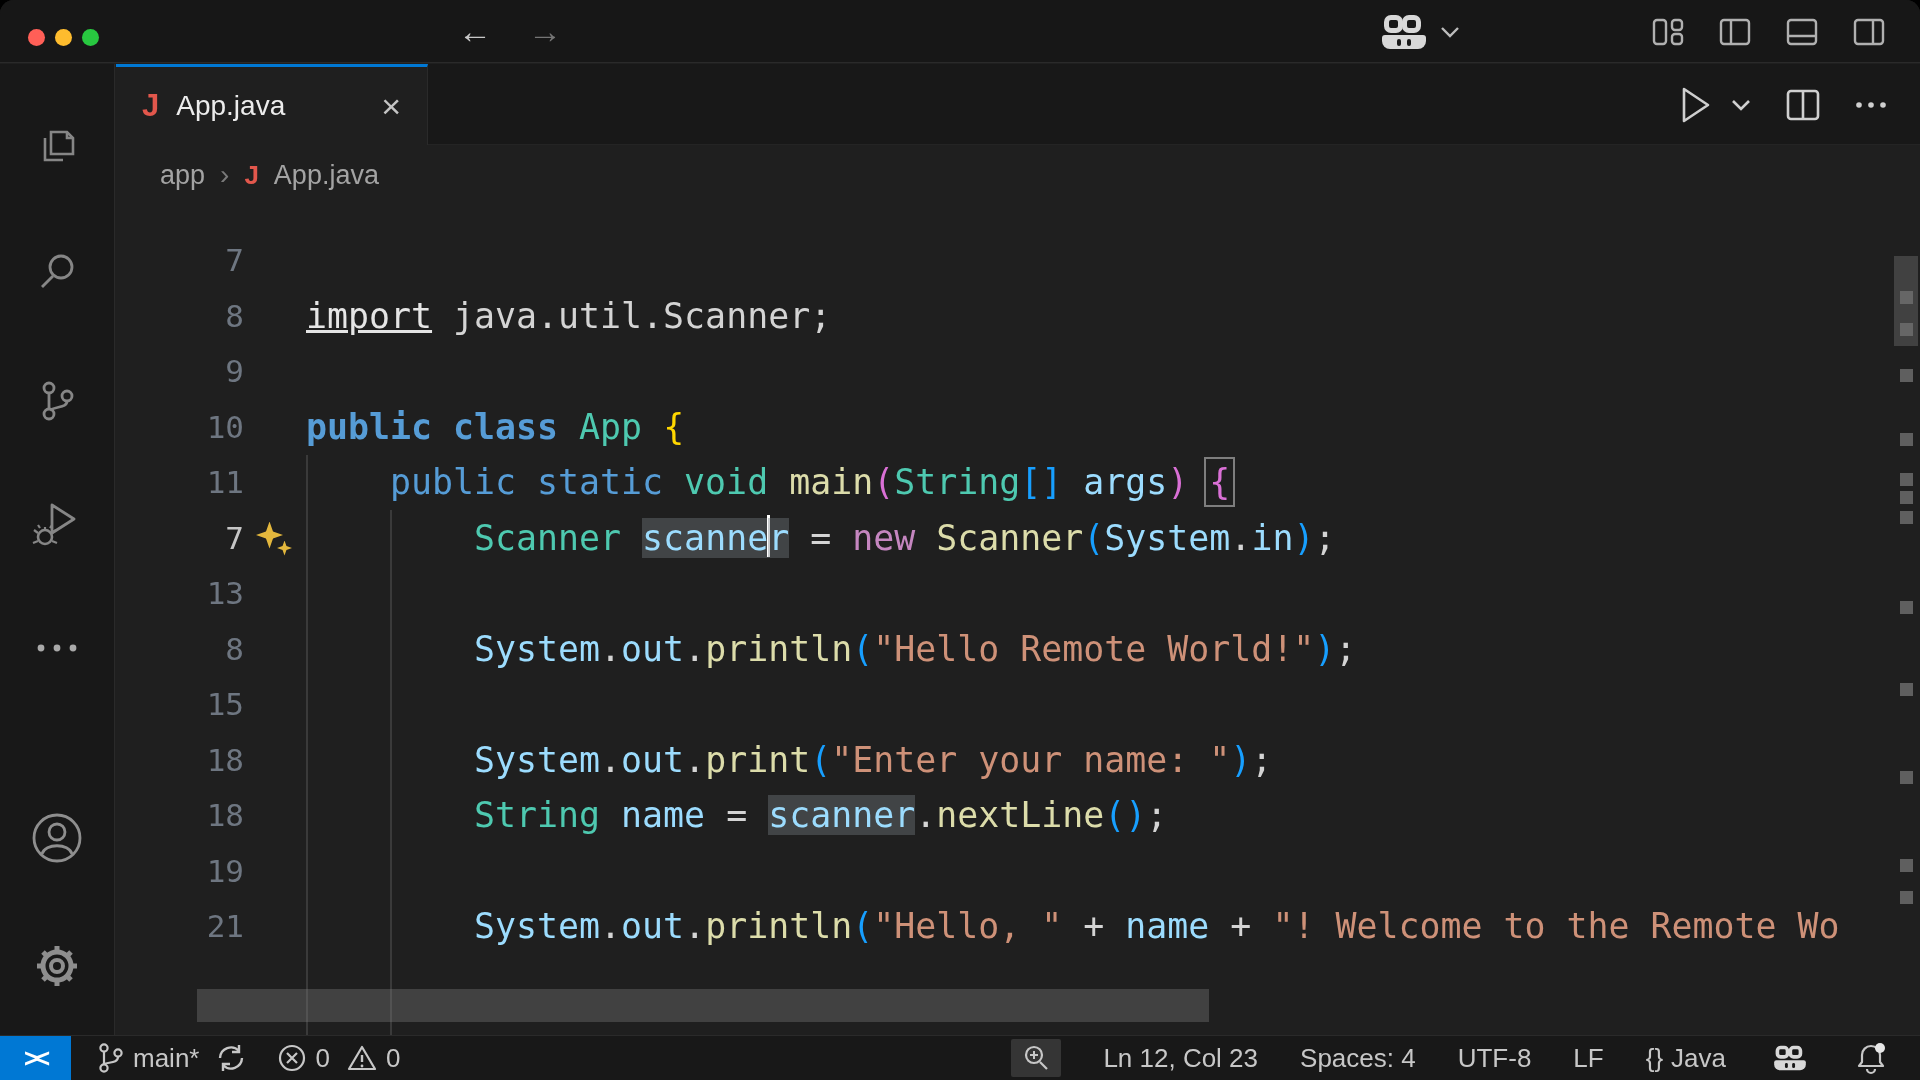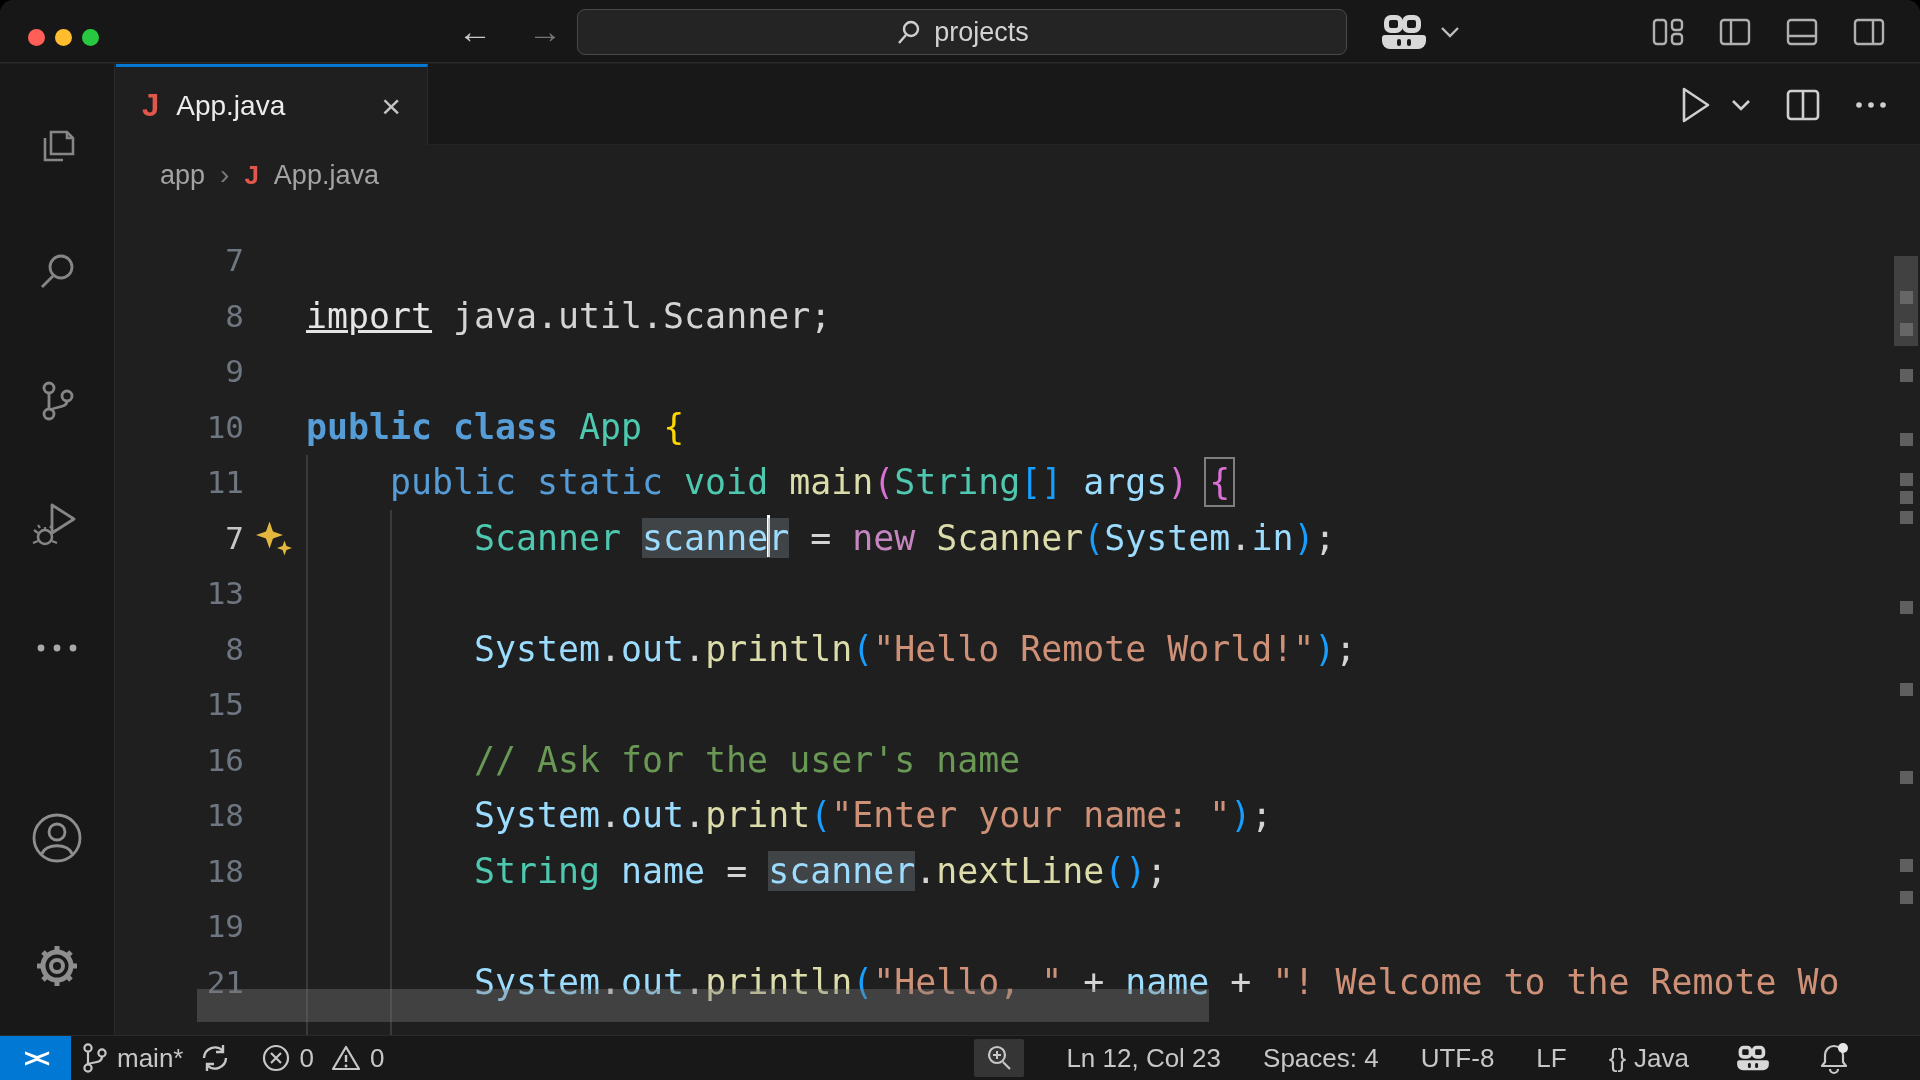--- a/index.html
+++ b/index.html
@@ -74,47 +74,40 @@
              background:rgba(121,121,121,0.38); }
   .ovmark { position:absolute; right:7px; width:13px; height:13px; background:#6f6f6f; opacity:.8; }
 
   
   .statusbar { position:absolute; left:0; right:0; bottom:0; height:45px; background:#181818;
                border-top:1px solid #2a2a2a; display:flex; align-items:center; color:#c7c7c7;
                font-size:26px; }
   .remote { width:71px; height:44px; background:#0078d4; color:#fff; display:flex;
             align-items:center; justify-content:center; font-size:25px; font-weight:bold;
             letter-spacing:-3px; }
-  .sb-left { display:flex; align-items:center; gap:16px; padding-left:8px; }
+  .sb-left { display:flex; align-items:center; gap:16px; padding-left:24px; }
   .sb-item { display:flex; align-items:center; gap:8px; }
-  .sb-right { margin-left:auto; display:flex; align-items:center; gap:42px; padding-right:69px; }
+  .sb-right { margin-left:auto; display:flex; align-items:center; gap:42px; padding-right:32px; }
   .zoombg { background:#353535; padding:4px 10px; border-radius:2px; display:flex; align-items:center; }
   .sb-copilot { transform:scale(0.72); transform-origin:center; }
   svg.icon { display:block; }
 </style>
 </head>
 <body>
 
 <div class="window">
 
   <div class="titlebar">
     <div class="traffic">
       <span class="light red"></span>
       <span class="light yellow"></span>
       <span class="light green"></span>
     </div>
     <span class="nav-arrow back">←</span>
     <span class="nav-arrow fwd">→</span>
-    <div class="searchbox">
-      <svg class="icon" width="27" height="27" viewBox="0 0 27 27">
-        <circle cx="16" cy="10" r="7" fill="none" stroke="#cfcfcf" stroke-width="2.4"></circle>
-        <line x1="11" y1="16" x2="4" y2="24" stroke="#cfcfcf" stroke-width="2.4"></line>
-      </svg>
-      <span>projects</span>
-    </div>
     <div class="tb-copilot">
       <span class="copilot">
         <span class="cp-eyes">
             <span class="cp-eye"></span>
             <span class="cp-eye"></span>
           </span>
         <span class="cp-chin">
             <span class="cp-slit"></span>
             <span class="cp-slit"></span>
           </span>
@@ -253,24 +246,20 @@
             <span class="line-num">13</span>
             <span class="code-text"></span>
           </div>
           <div class="code-row">
             <span class="line-num">8</span>
             <span class="code-text"><span style="color: rgb(156, 220, 254);">        System</span><span style="color: rgb(212, 212, 212);">.</span><span style="color: rgb(156, 220, 254);">out</span><span style="color: rgb(212, 212, 212);">.</span><span style="color: rgb(220, 220, 170);">println</span><span style="color: rgb(23, 159, 255);">(</span><span style="color: rgb(206, 145, 120);">"Hello Remote World!"</span><span style="color: rgb(23, 159, 255);">)</span><span style="color: rgb(212, 212, 212);">;</span></span>
           </div>
           <div class="code-row">
             <span class="line-num">15</span>
             <span class="code-text"></span>
-          </div>
-          <div class="code-row">
-            <span class="line-num">16</span>
-            <span class="code-text"><span style="color: rgb(106, 153, 85);">        // Ask for the user's name</span></span>
           </div>
           <div class="code-row">
             <span class="line-num">18</span>
             <span class="code-text"><span style="color: rgb(156, 220, 254);">        System</span><span style="color: rgb(212, 212, 212);">.</span><span style="color: rgb(156, 220, 254);">out</span><span style="color: rgb(212, 212, 212);">.</span><span style="color: rgb(220, 220, 170);">print</span><span style="color: rgb(23, 159, 255);">(</span><span style="color: rgb(206, 145, 120);">"Enter your name: "</span><span style="color: rgb(23, 159, 255);">)</span><span style="color: rgb(212, 212, 212);">;</span></span>
           </div>
           <div class="code-row">
             <span class="line-num">18</span>
             <span class="code-text"><span style="color: rgb(78, 201, 176);">        String</span><span style="color: rgb(156, 220, 254);"> name</span><span style="color: rgb(212, 212, 212);"> = </span><span class="word-hl" style="color: rgb(156, 220, 254);">scanner</span><span style="color: rgb(212, 212, 212);">.</span><span style="color: rgb(220, 220, 170);">nextLine</span><span style="color: rgb(23, 159, 255);">()</span><span style="color: rgb(212, 212, 212);">;</span></span>
           </div>
           <div class="code-row">

